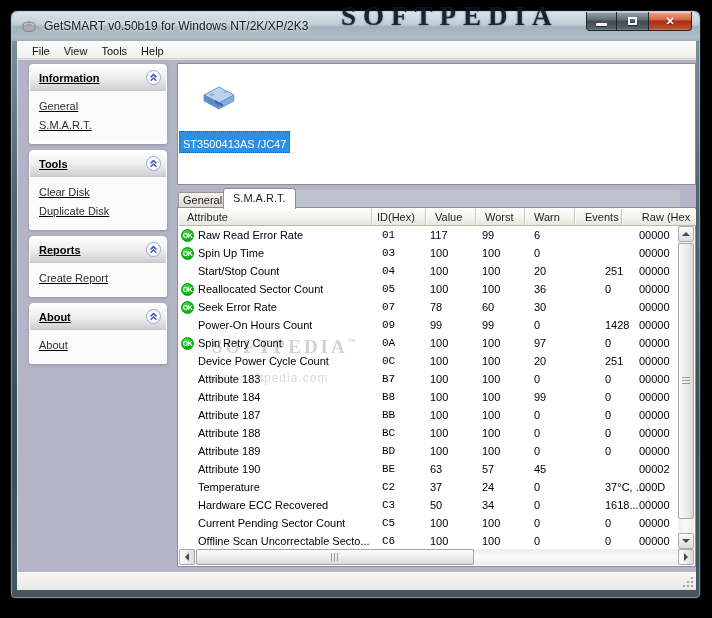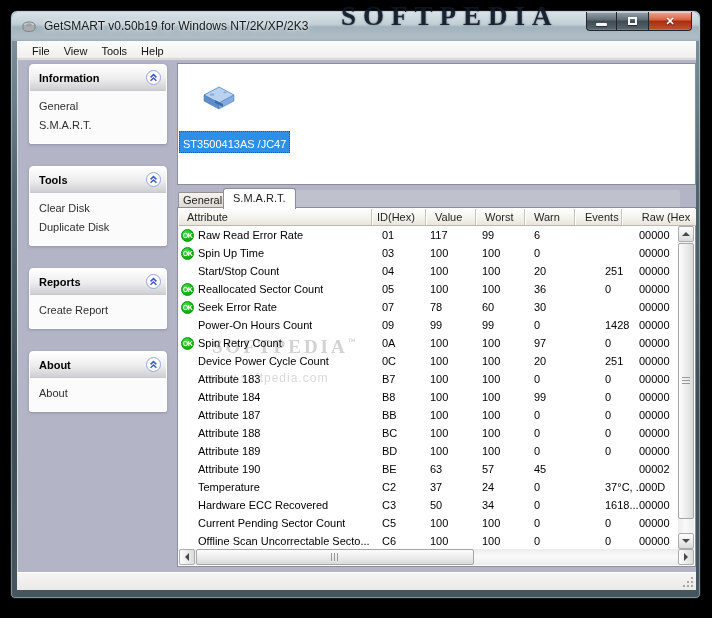--- a/index.html
+++ b/index.html
@@ -60,21 +60,21 @@
   
   .client{
     position:absolute;left:6px;top:48px;width:679px;height:513px;
     background:#B3B5C6;box-shadow:inset 1px 1px 0 rgba(255,255,255,.55);
   }
 
   
   .sidebar{position:absolute;left:12px;top:5px;width:138px;}
   .panel{
     background:#FBFBFB;border:1px solid #FFFFFF;border-radius:4px 4px 2px 2px;
-    margin-bottom:22px;box-shadow:0 1px 3px rgba(50,55,85,.28);overflow:hidden;
+    margin-bottom:6px;box-shadow:0 1px 3px rgba(50,55,85,.28);overflow:hidden;text-decoration:underline;
   }
   .panel-header{
     height:26px;background:linear-gradient(180deg,#FFFFFF 0%,#EDEDEE 55%,#CFCFD3 100%);
     border-bottom:1px solid #C9C9CD;display:flex;align-items:center;
     padding:0 5px 0 9px;box-sizing:border-box;cursor:default;
   }
   .panel-title{font-size:11px;font-weight:bold;color:#000;flex:1;}
   .chevron{
     width:15px;height:15px;border-radius:50%;background:#FDFDFE;border:1px solid #93A6DA;
     box-sizing:border-box;display:flex;align-items:center;justify-content:center;cursor:pointer;
@@ -130,21 +130,21 @@
   .c-attr{width:193px;} .c-id{width:54px;} .c-value{width:50px;} .c-worst{width:49px;}
   .c-warn{width:50px;} .c-events{width:47px;} .c-raw{width:75px;}
   .hcell.c-attr{padding-left:8px;} .hcell.c-id{padding-left:5px;} .hcell.c-value{padding-left:9px;}
   .hcell.c-worst{padding-left:9px;} .hcell.c-warn{padding-left:9px;} .hcell.c-events{padding-left:10px;}
   .hcell.c-raw{padding-left:13px;border-right:none;text-align:center;}
 
   .lv-rows{position:absolute;left:1px;top:18px;width:517px;bottom:17px;overflow:hidden;z-index:1;}
   .lv-row{display:flex;height:18px;align-items:center;cursor:default;}
   .cell{box-sizing:border-box;flex:none;font-size:11px;color:#000;white-space:nowrap;overflow:hidden;}
   .cell.c-attr{display:flex;align-items:center;overflow:hidden;}
-  .cell.c-id{padding-left:10px;} .cell.c-value{padding-left:4px;} .cell.c-worst{padding-left:6px;}
+  .cell.c-id{padding-left:10px;font-family:Liberation Mono, monospace;} .cell.c-value{padding-left:4px;} .cell.c-worst{padding-left:6px;}
   .cell.c-warn{padding-left:9px;} .cell.c-events{padding-left:30px;overflow:visible;} .cell.c-raw{padding-left:17px;}
   .ok-badge{
     flex:none;width:13px;height:13px;margin:0 4px 0 2px;border-radius:50%;
     background:radial-gradient(circle at 35% 30%,#57D957 0%,#0DBE0D 55%,#009C00 100%);
     border:1px solid #0A930A;box-sizing:border-box;
     display:flex;align-items:center;justify-content:center;
     font-size:7px;font-weight:bold;color:#FFFFFF;letter-spacing:-0.5px;
   }
   .ok-badge.hidden{visibility:hidden;}
   .attr-text{overflow:hidden;white-space:nowrap;}

